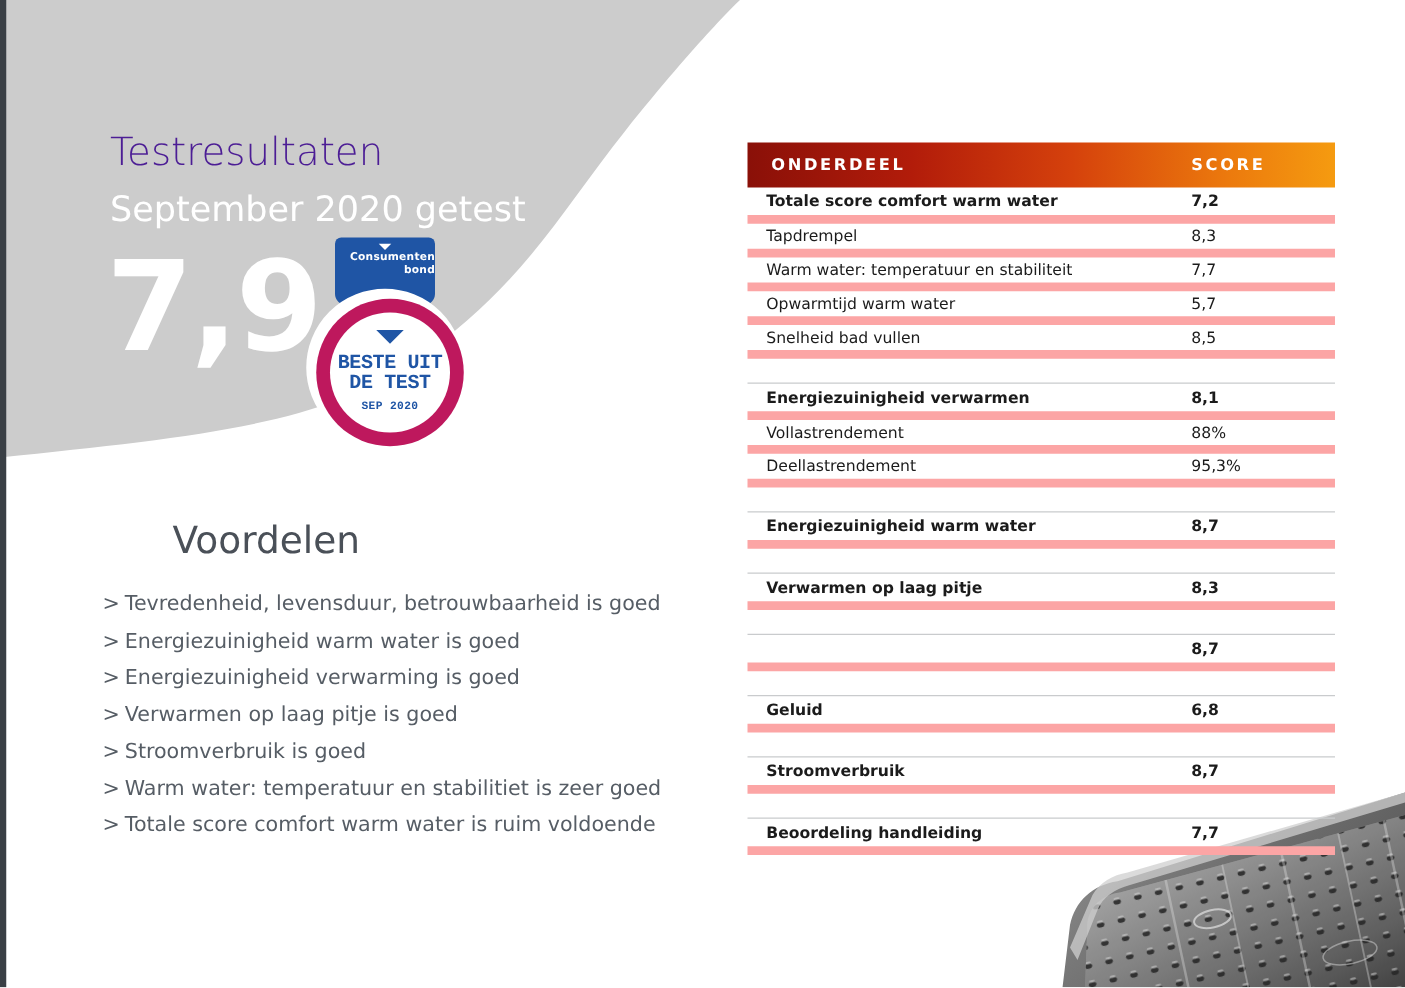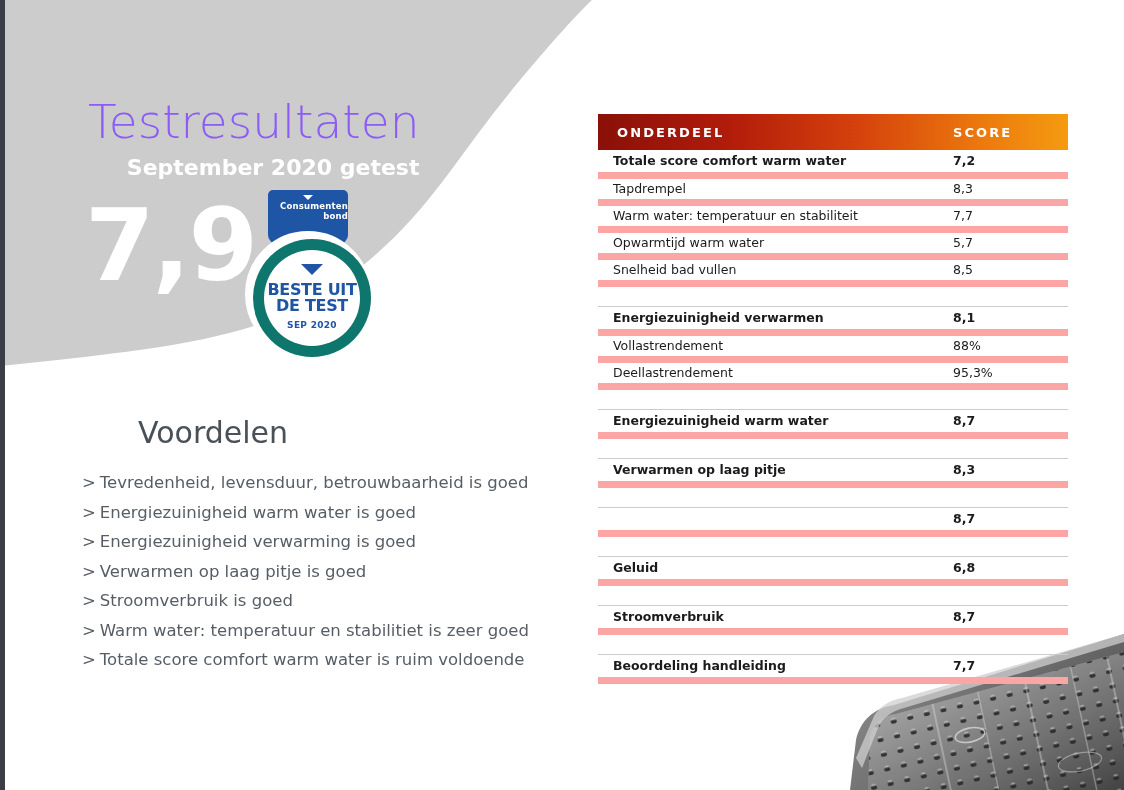--- a/index.html
+++ b/index.html
@@ -37,31 +37,31 @@
   }
   .grey-shape svg { display: block; }
 
   
   .headline-block {
     position: absolute;
     left: 88px; top: 95px;
     z-index: 3;
   }
   .main-title {
-    font-size: 47px;
+    font-size: 31px;
     line-height: 54px;
     font-weight: 300;
-    color: #8b5cf6;
+    color: #4c1d95;
     letter-spacing: 0px;
     white-space: nowrap;
   }
   .sub-title {
-    font-size: 22px;
+    font-size: 28px;
     line-height: 38px;
-    font-weight: 700;
+    font-weight: 400;
     color: #ffffff;
     white-space: nowrap;
     text-align: right;
   }
   .big-score {
     position: absolute;
     left: 85px; top: 196px;
     font-size: 100px;
     line-height: 100px;
     font-weight: 700;
@@ -111,22 +111,23 @@
     border-radius: 50%;
     background: #ffffff;
     box-sizing: border-box;
     border: 4px solid #ffffff;
   }
   .circle-ring {
     position: absolute;
     left: 4px; top: 4px;
     width: 118px; height: 118px;
     border-radius: 50%;
-    background: #0f766e;
+    background: #be185d;
     box-sizing: border-box;
+    font-family: Liberation Mono, monospace;
   }
   .circle-inner {
     position: absolute;
     left: 11px; top: 11px;
     width: 96px; height: 96px;
     border-radius: 50%;
     background: #ffffff;
     box-sizing: border-box;
     text-align: center;
   }

